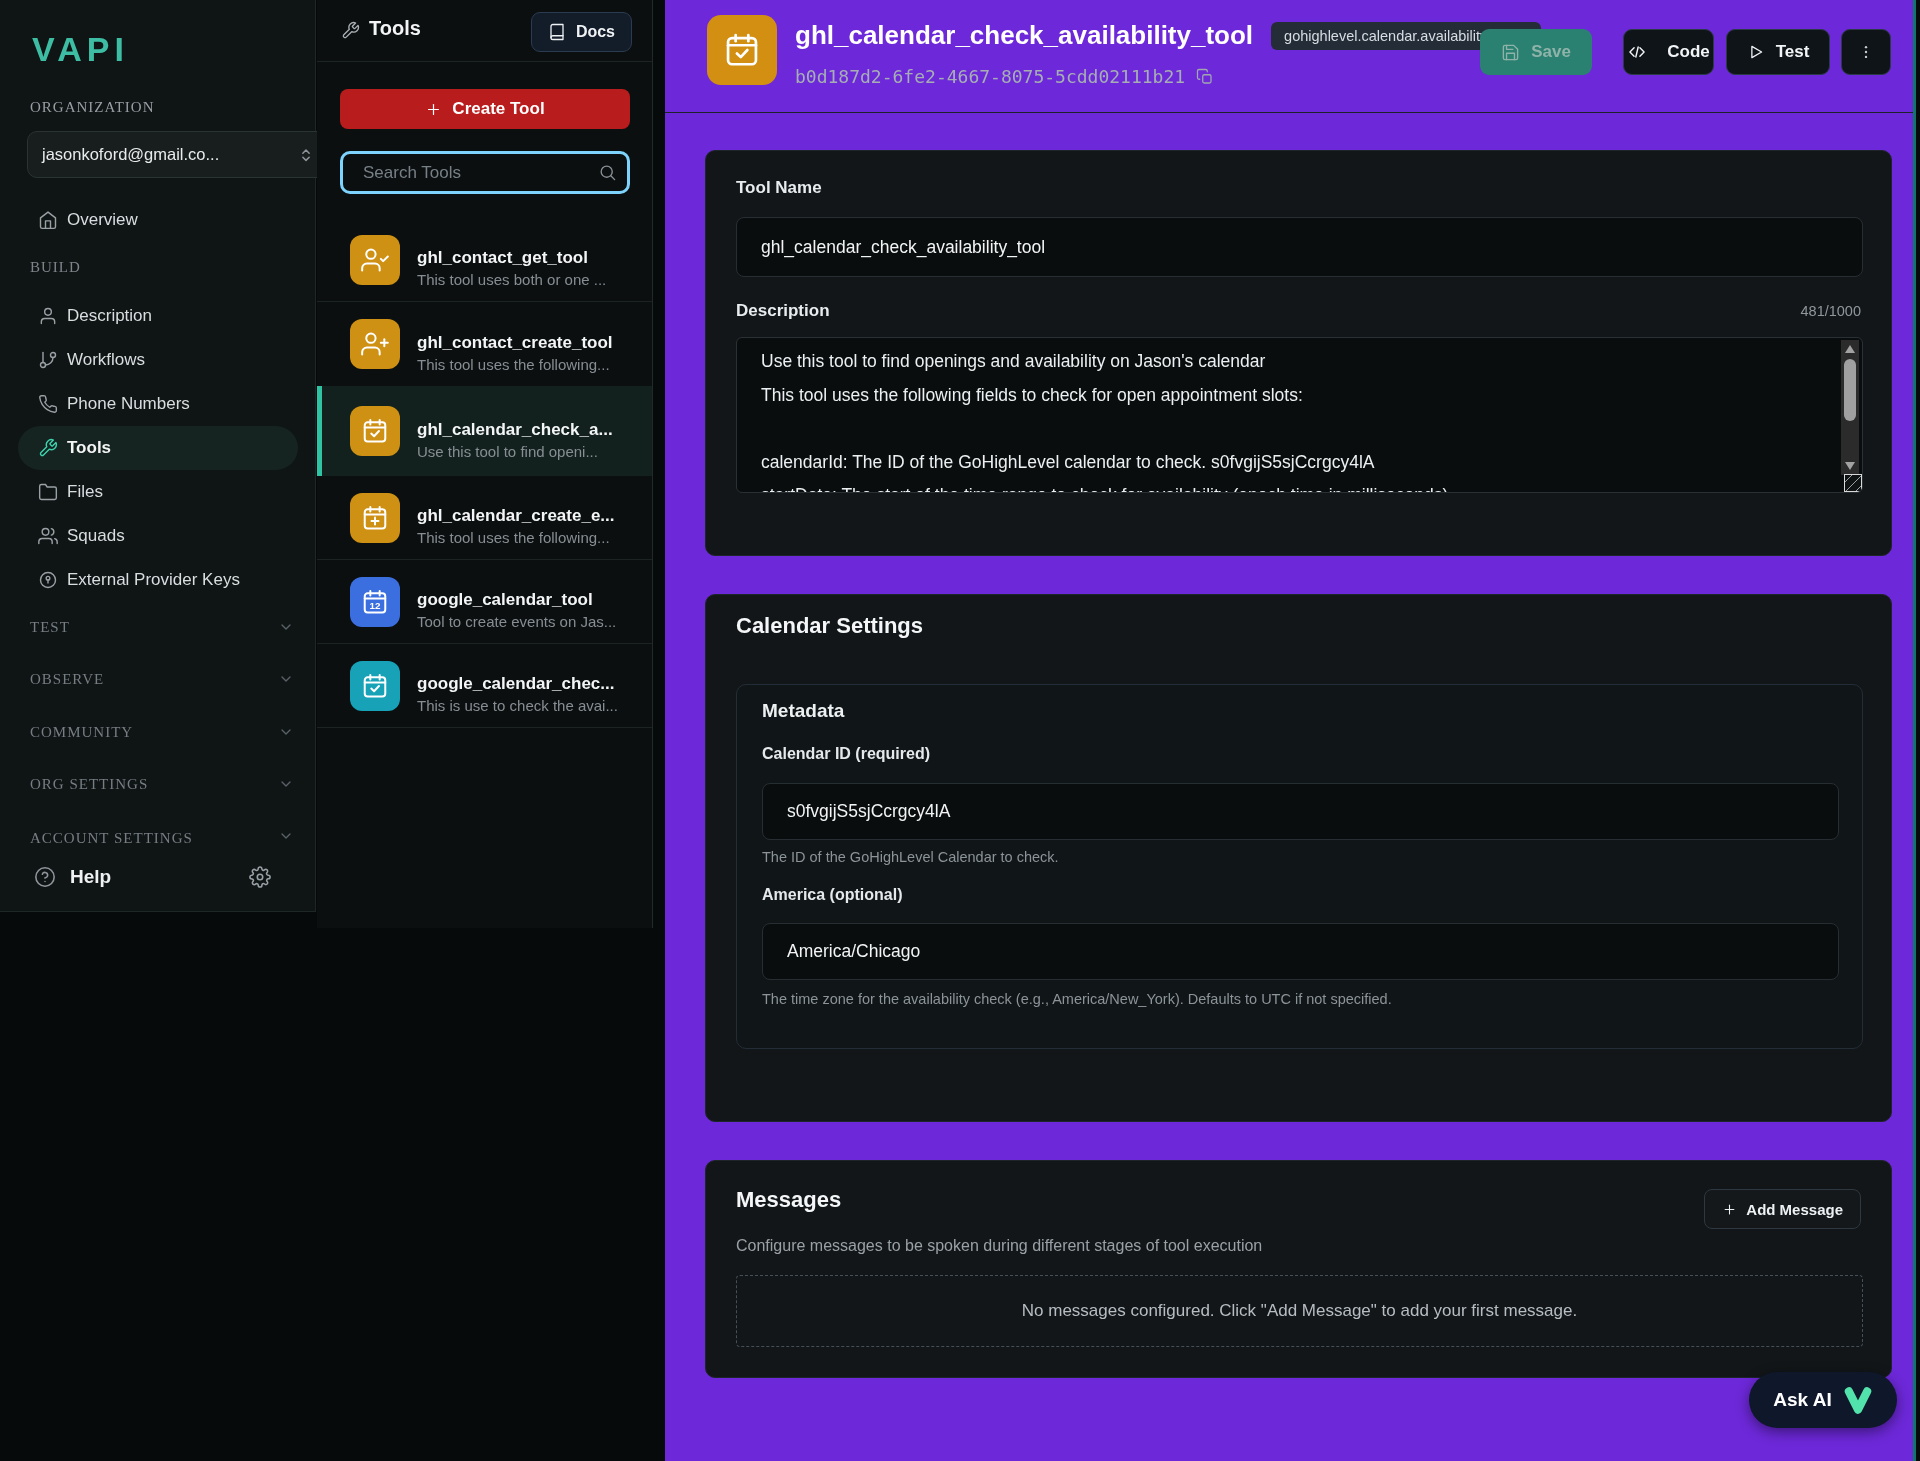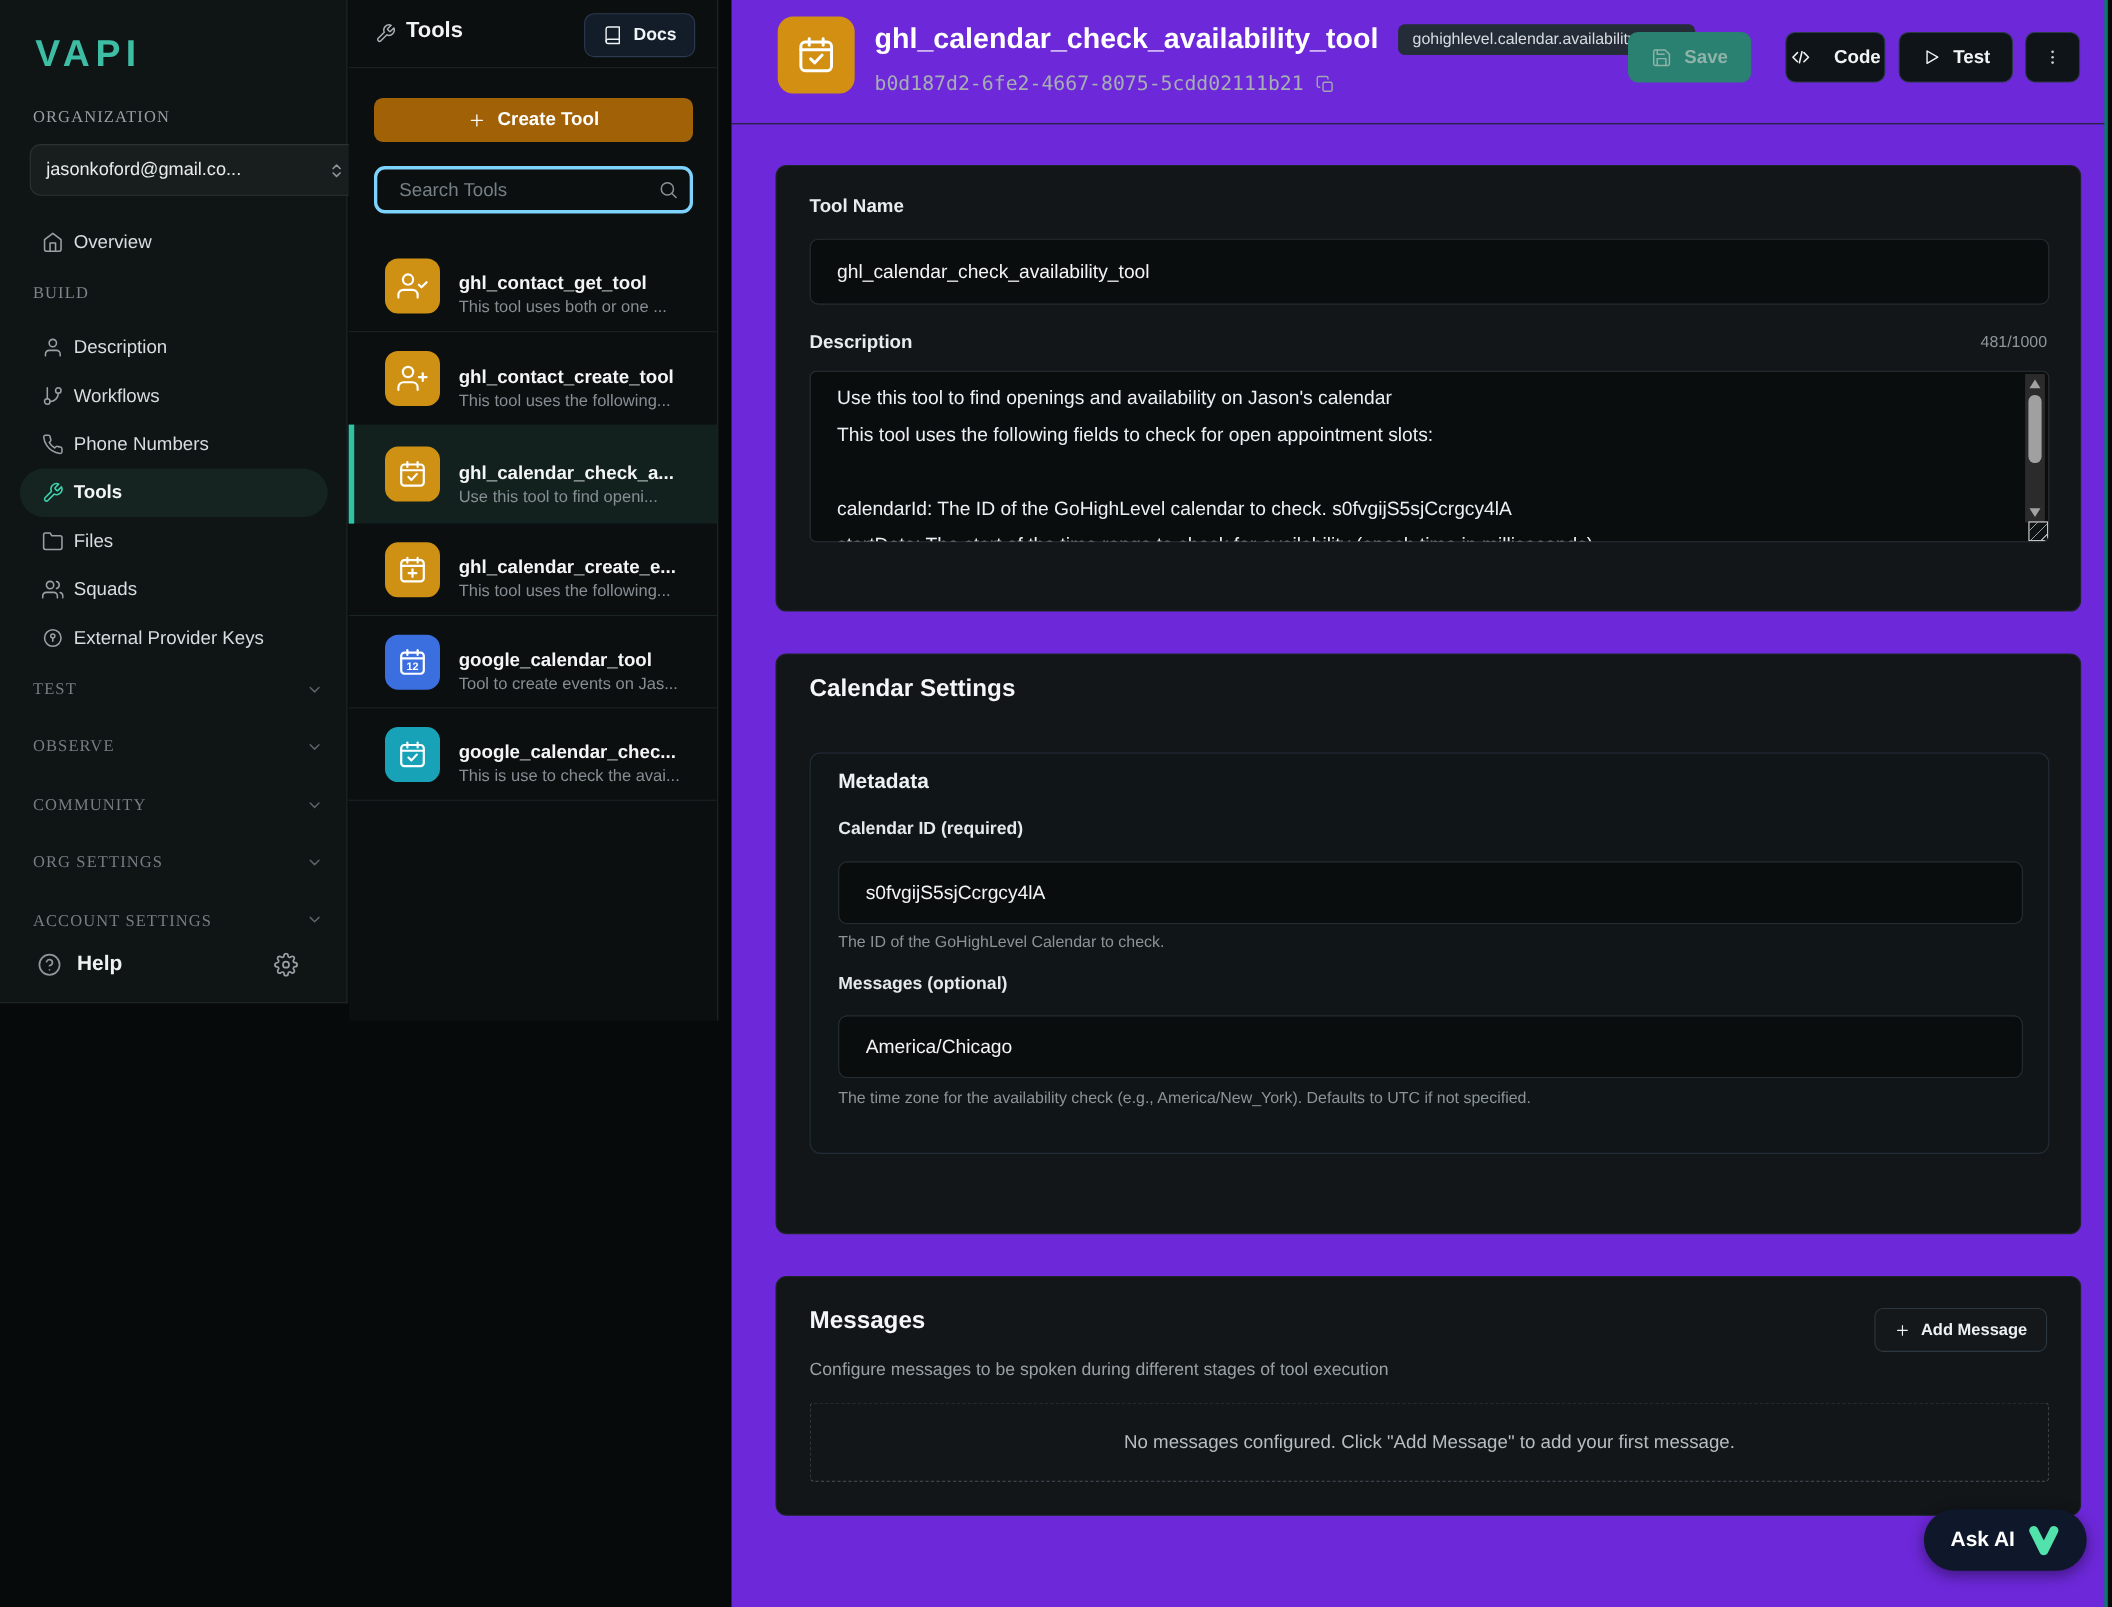--- a/index.html
+++ b/index.html
@@ -34,21 +34,21 @@
   .help-left .hic { color:#8f969b; }
   .help-label { font-size:19px; font-weight:600; color:#eff1f2; }
   .gear-btn { margin-left:auto; color:#9aa1a6; cursor:pointer; background:none; border:none; }
 
   
   .tools-col { position:absolute; left:317px; top:0; width:336px; height:928px; background:#0b0f10; border-right:1px solid #212929; }
   .col-head { position:relative; height:62px; border-bottom:1px solid #1d2424; }
   .col-head .wrench { position:absolute; left:24px; top:21px; color:#aab0b4; }
   .col-title { position:absolute; left:52px; top:17px; font-size:20px; font-weight:700; color:#f2f4f5; }
   .docs-btn { position:absolute; right:20px; top:12px; height:40px; padding:0 16px; display:flex; align-items:center; gap:10px; background:#131c29; border:1px solid #2b3b51; border-radius:9px; color:#f0f3f5; font-size:16px; font-weight:700; cursor:pointer; }
-  .create-btn { position:absolute; left:23px; top:89px; width:290px; height:40px; background:#a16207; border:none; border-radius:8px; display:flex; align-items:center; justify-content:center; gap:10px; color:#ffffff; font-size:17px; font-weight:700; cursor:pointer; }
+  .create-btn { position:absolute; left:23px; top:89px; width:290px; height:40px; background:#b91c1c; border:none; border-radius:8px; display:flex; align-items:center; justify-content:center; gap:10px; color:#ffffff; font-size:17px; font-weight:700; cursor:pointer; }
   .search-wrap { position:absolute; left:23px; top:151px; width:290px; height:43px; }
   .search-input { width:100%; height:100%; background:transparent; border:3px solid #7dd3fc; border-radius:10px; padding:0 40px 0 20px; color:#c7cdd1; font-size:17px; font-family:"Liberation Sans", sans-serif; outline:none; }
   .search-input::placeholder { color:#768086; }
   .search-ic { position:absolute; right:13px; top:12px; color:#8b9297; pointer-events:none; }
 
   .tool-list { position:absolute; left:0; right:0; top:218px; }
   .tool-item { height:84px; display:flex; align-items:center; gap:17px; padding-left:33px; border-bottom:1px solid #1c2323; cursor:pointer; }
   .tool-item.no-div { border-bottom:none; }
   .tool-item.selected { height:90px; background:#12211e; border-left:5px solid #2fc3a4; padding-left:28px; border-bottom:none; }
   .tile { width:50px; height:50px; border-radius:12px; display:flex; align-items:center; justify-content:center; color:#fff; flex:0 0 auto; }
@@ -446,21 +446,21 @@
   <div class="card card2">
     <span class="h2" style="top:18px">Calendar Settings</span>
 
     <div class="inner-card">
       <span class="meta-title">Metadata</span>
 
       <span class="ilabel" style="top:60px">Calendar ID (required)</span>
       <input class="f-input" style="left: 25px; top: 98px; width: 1077px; height: 57px;" type="text" value="s0fvgijS5sjCcrgcy4lA">
       <span class="f-help" style="left:25px; top:164px">The ID of the GoHighLevel Calendar to check.</span>
 
-      <span class="ilabel" style="top:201px">Messages (optional)</span>
+      <span class="ilabel" style="top:201px">America (optional)</span>
       <input class="f-input" style="left: 25px; top: 238px; width: 1077px; height: 57px;" type="text" value="America/Chicago">
       <span class="f-help" style="left:25px; top:306px">The time zone for the availability check (e.g., America/New_York). Defaults to UTC if not specified.</span>
     </div>
   </div>
 
   <div class="card card3">
     <span class="h2" style="top:26px">Messages</span>
     <button class="add-btn">
       <svg width="15" height="15" viewBox="0 0 24 24">
           <line class="stroke" x1="12" y1="5" x2="12" y2="19"></line>

